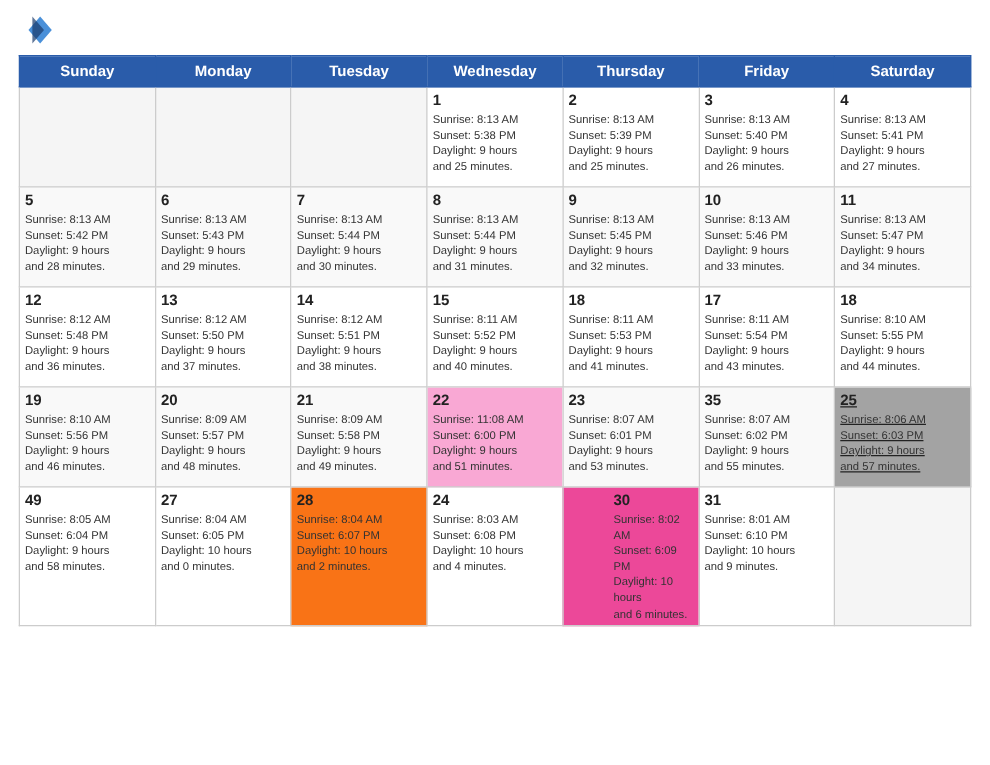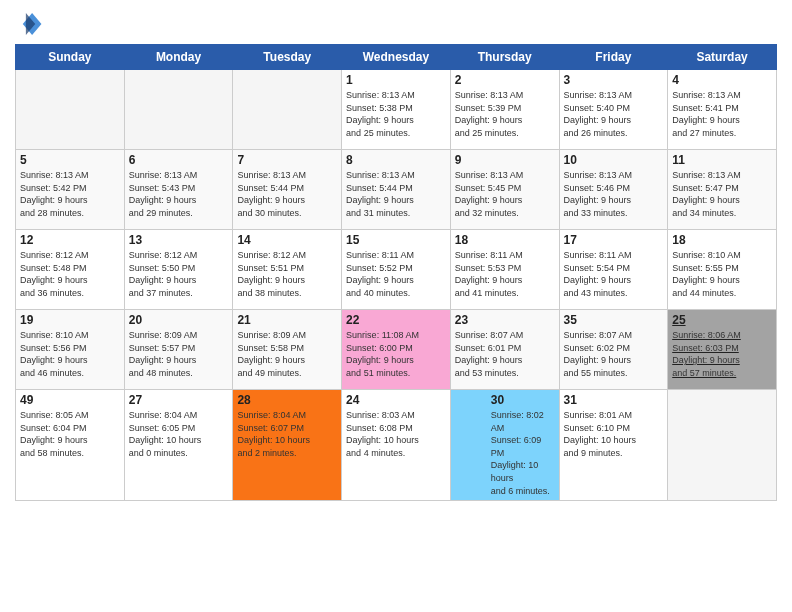--- a/index.html
+++ b/index.html
@@ -331,21 +331,21 @@
 Daylight: 10 hours
 and 2 minutes.</div>
           </td>
           <td style="background: rgb(255, 255, 255);">
             <div class="day-number">24</div>
             <div class="day-info" style="white-space: pre-line;">Sunrise: 8:03 AM
 Sunset: 6:08 PM
 Daylight: 10 hours
 and 4 minutes.</div>
           </td>
-          <td style="background: #7dd3fc; padding-left: 40px;">
+          <td style="background: #ec4899; padding-left: 40px;">
             <div class="day-number">30</div>
             <div class="day-info" style="white-space: pre-line;">Sunrise: 8:02 AM
 Sunset: 6:09 PM
 Daylight: 10 hours
 and 6 minutes.</div>
           </td>
           <td style="background: rgb(255, 255, 255);">
             <div class="day-number">31</div>
             <div class="day-info" style="white-space: pre-line;">Sunrise: 8:01 AM
 Sunset: 6:10 PM

